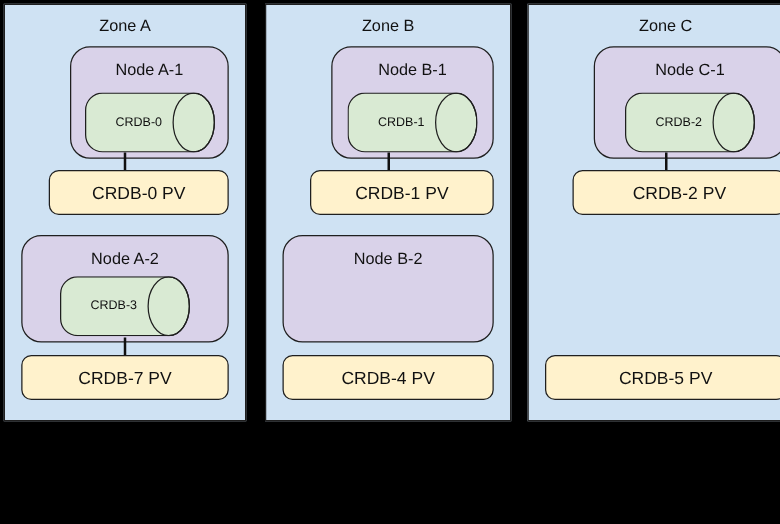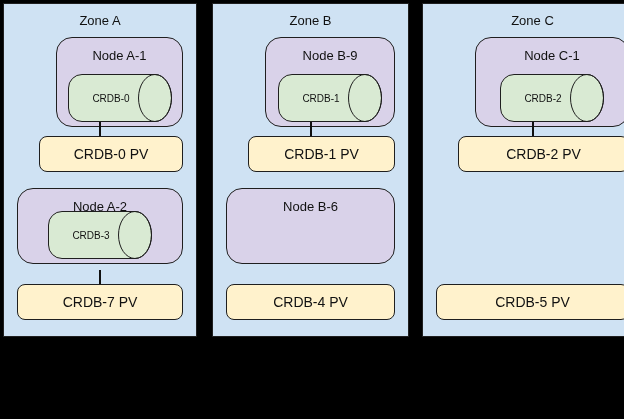--- a/index.html
+++ b/index.html
@@ -23,21 +23,21 @@
     position:absolute;top:9px;left:0;right:0;
     text-align:center;font-size:13px;line-height:16px;
   }
   .node{
     position:absolute;left:13px;right:13px;
     background:var(--node-fill,#d9d2e9);
     border:1px solid var(--border,#1f1f1f);
     border-radius:16px;box-sizing:border-box;
   }
   .node-1{top:33px;height:90px;margin-left:39px;}
-  .node-2{top:184px;height:76px;}
+  .node-2{top:184px;height:86px;}
   .node-title{
     position:absolute;top:10px;left:0;right:0;
     text-align:center;font-size:13px;line-height:16px;
   }
   .cylinder{
     position:absolute;left:50%;bottom:4px;
     transform:translateX(-50%);
     width:104px;height:48px;display:block;
   }
   .cyl-shape{fill:var(--cyl-fill,#d9ead3);stroke:var(--border,#1f1f1f);stroke-width:1;}
@@ -85,32 +85,32 @@
     </svg>
   </div>
   <div class="connector connector-2"></div>
   <div class="pv pv-2">CRDB-7 PV</div>
 </section>
 
 <section class="zone zone-b">
   <div class="zone-title">Zone B</div>
 
   <div class="node node-1">
-    <div class="node-title">Node B-9</div>
+    <div class="node-title">Node B-1</div>
     <svg class="cylinder" viewBox="0 0 104 48">
       <path class="cyl-shape" d="M 14 0.5 L 87 0.5 A 16.5 23.5 0 0 1 87 47.5 L 14 47.5 A 13.5 13.5 0 0 1 0.5 34 L 0.5 14 A 13.5 13.5 0 0 1 14 0.5 Z"></path>
       <ellipse class="cyl-cap" cx="87" cy="24" rx="16.5" ry="23.5"></ellipse>
       <text class="cyl-label" x="43" y="24" text-anchor="middle" dominant-baseline="central">CRDB-1</text>
     </svg>
   </div>
   <div class="connector connector-1"></div>
   <div class="pv pv-1">CRDB-1 PV</div>
 
   <div class="node node-2">
-    <div class="node-title">Node B-6</div>
+    <div class="node-title">Node B-2</div>
   </div>
   <div class="pv pv-2">CRDB-4 PV</div>
 </section>
 
 <section class="zone zone-c">
   <div class="zone-title">Zone C</div>
 
   <div class="node node-1">
     <div class="node-title">Node C-1</div>
     <svg class="cylinder" viewBox="0 0 104 48">

